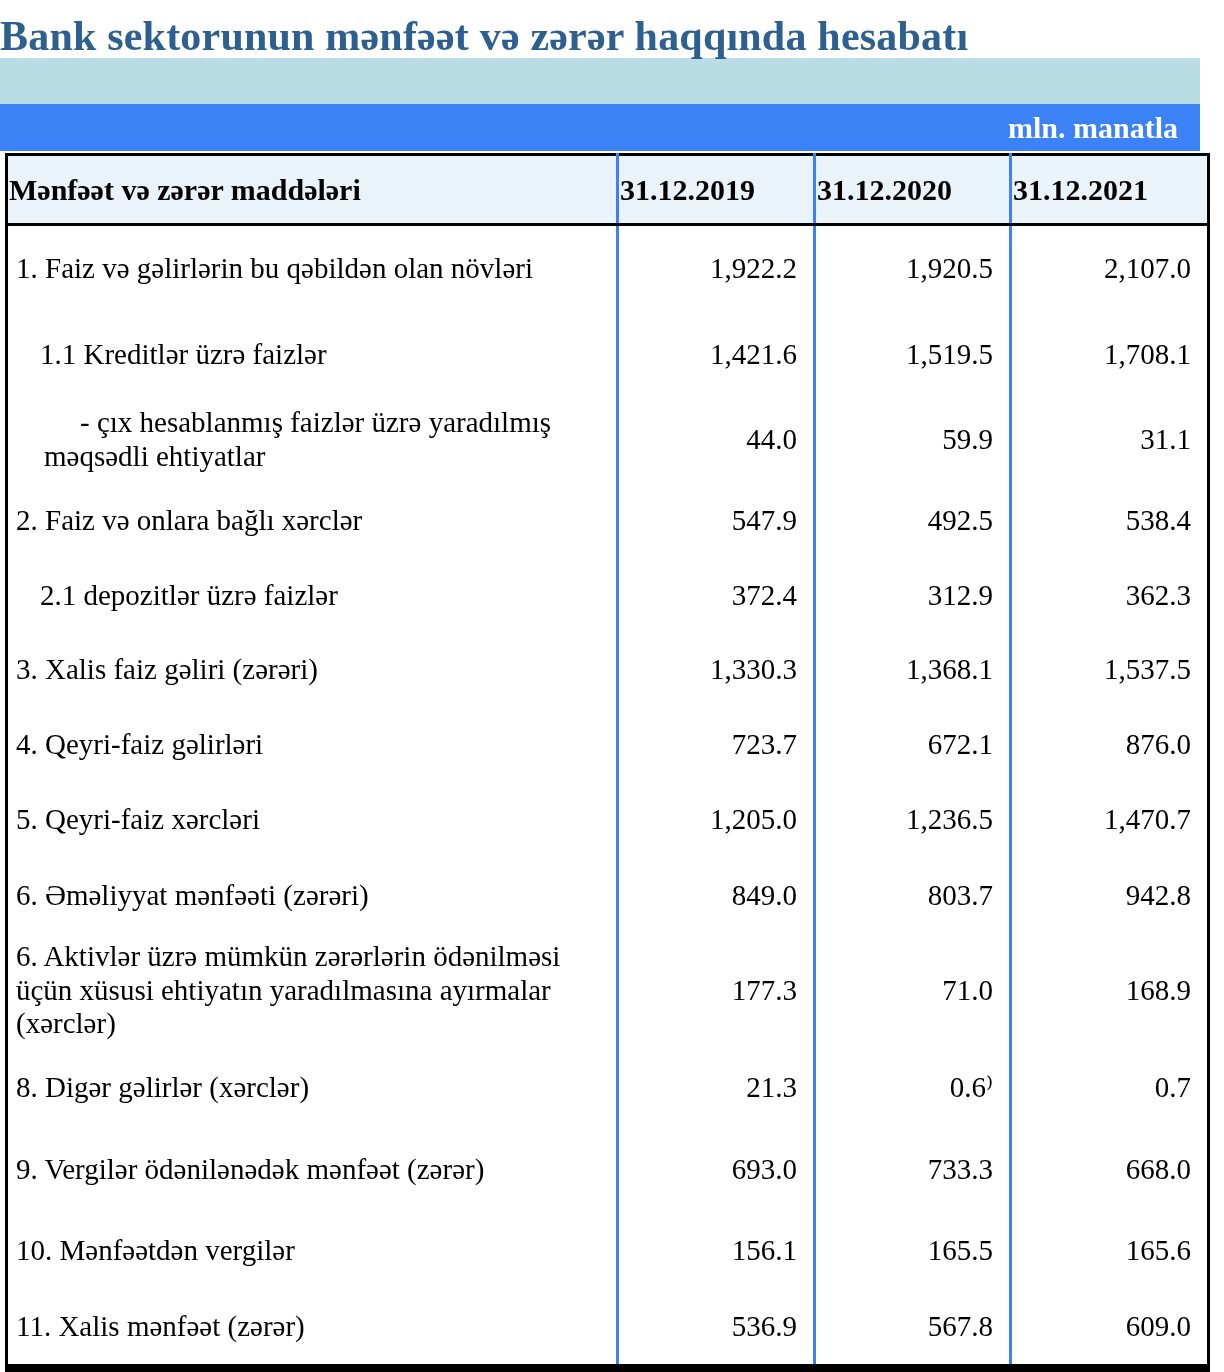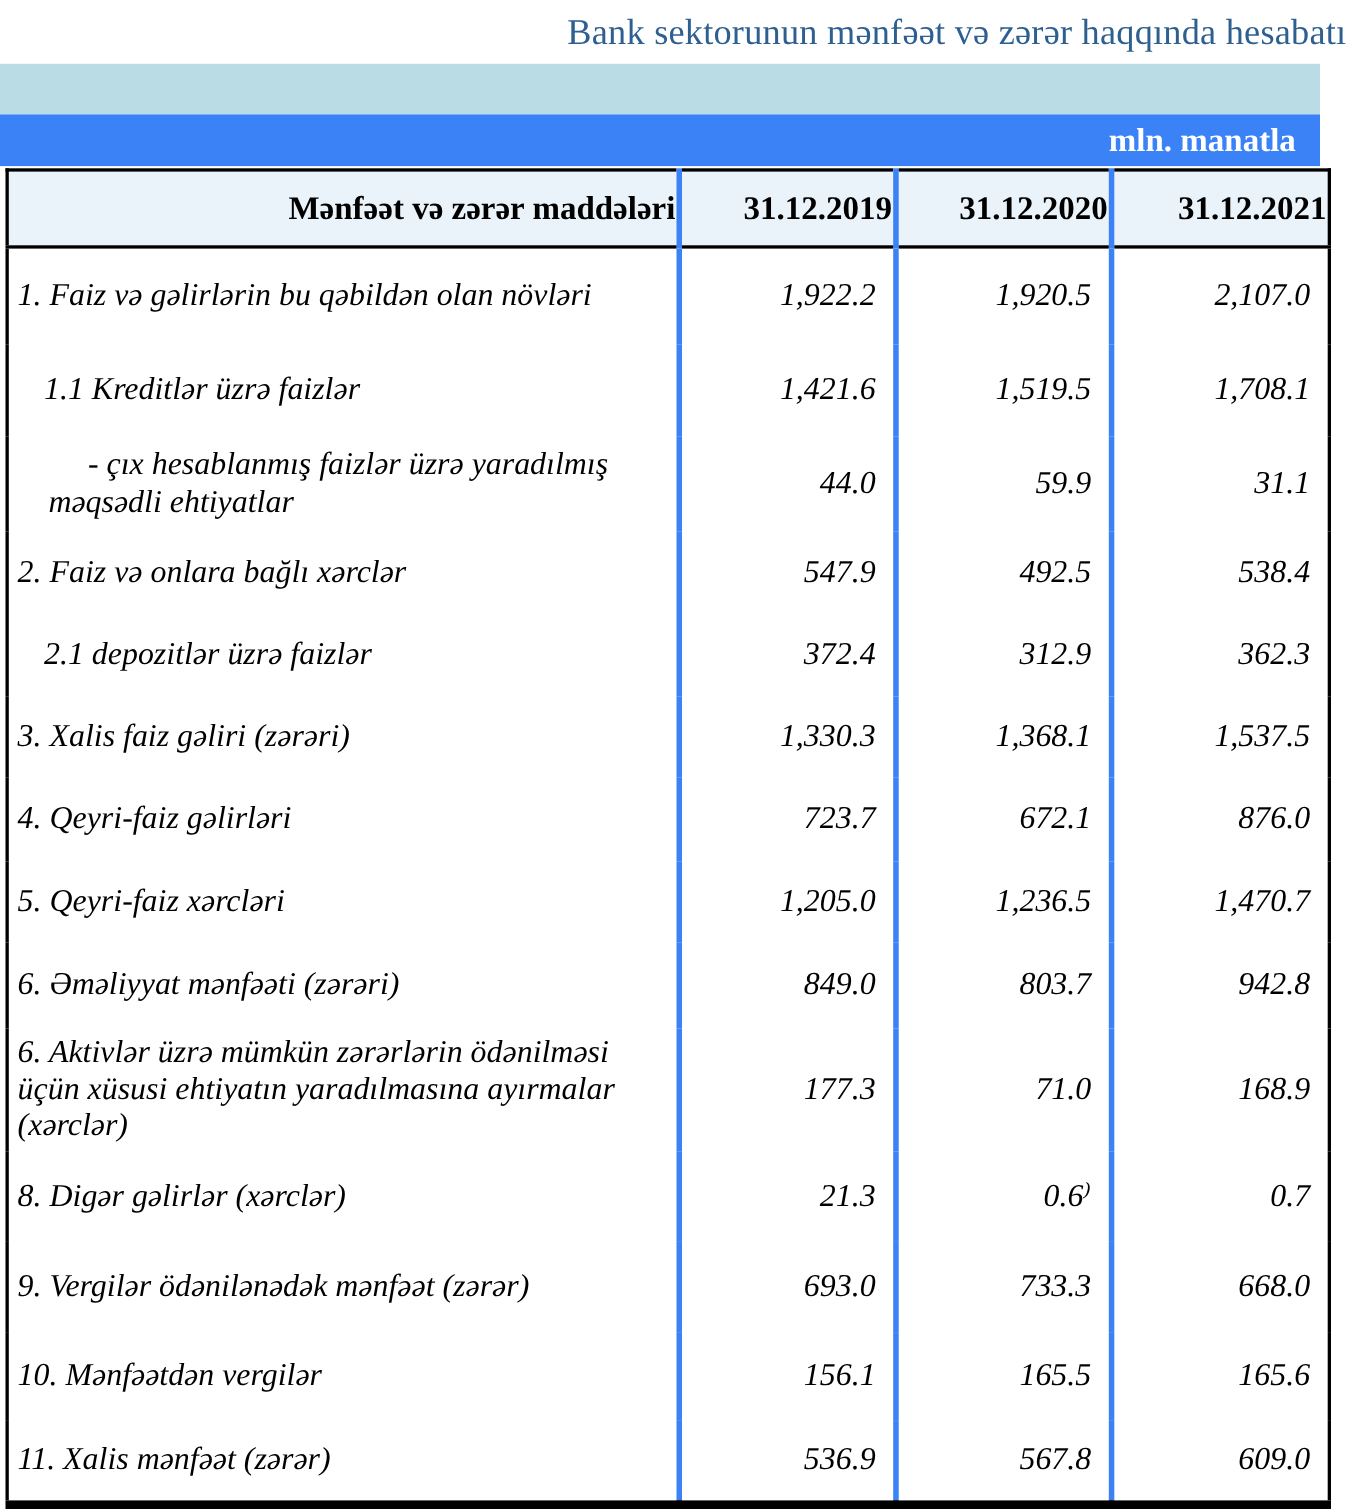--- a/index.html
+++ b/index.html
@@ -12,23 +12,23 @@
   .page {
     position: relative;
     width: 1224px;
     height: 1372px;
     overflow: hidden;
     background: #ffffff;
   }
   .report-title {
     height: 46px;
     padding-top: 12px;
-    text-align: right;
-    font-size: 33px;
-    font-weight: normal;
+    text-align: left;
+    font-size: 42px;
+    font-weight: bold;
     color: #2d5f91;
     letter-spacing: 0.2px;
     white-space: nowrap;
   }
   .band-light {
     width: 1200px;
     height: 46px;
     background: #b9dce5;
   }
   .band-teal {
@@ -57,34 +57,33 @@
   col.c-y2    { width: 196px; }
   col.c-y3    { width: 198px; }
 
   thead tr {
     height: 70px;
     background: #eaf3f9;
   }
   thead th {
     font-size: 30px;
     font-weight: bold;
-    text-align: right;
+    text-align: left;
     vertical-align: middle;
     border-bottom: 3px solid #000000;
     color: #000000;
   }
   thead th + th, tbody td + td {
-    border-left: 5px solid #3b82f6;
+    border-left: 3px solid #3b82f6;
   }
   tbody td {
     font-size: 29px;
     line-height: 1.16;
     vertical-align: middle;
     color: #000000;
-    font-style: italic;
   }
   td.label {
     text-align: left;
     padding-left: 8px;
     padding-right: 10px;
   }
   td.label.lvl1 { padding-left: 32px; }
   td.label.lvl2 { padding-left: 36px; text-indent: 36px; }
   td.value {
     text-align: right;

